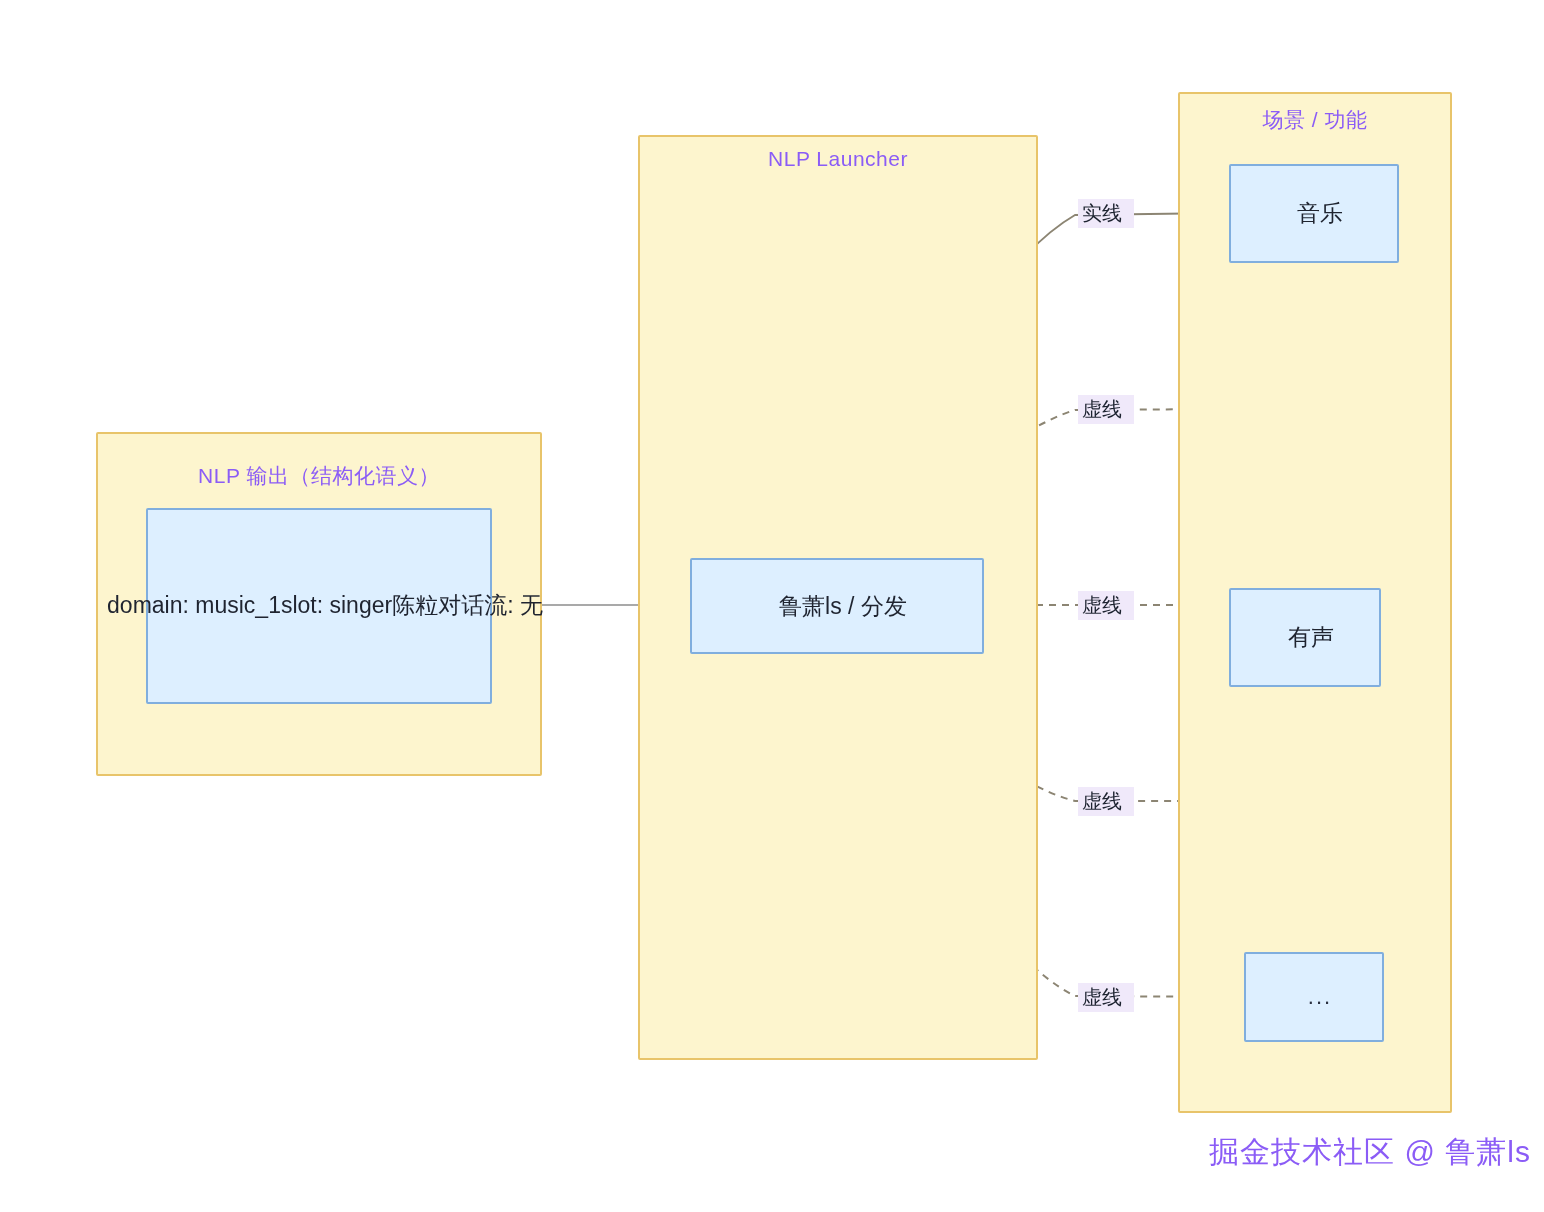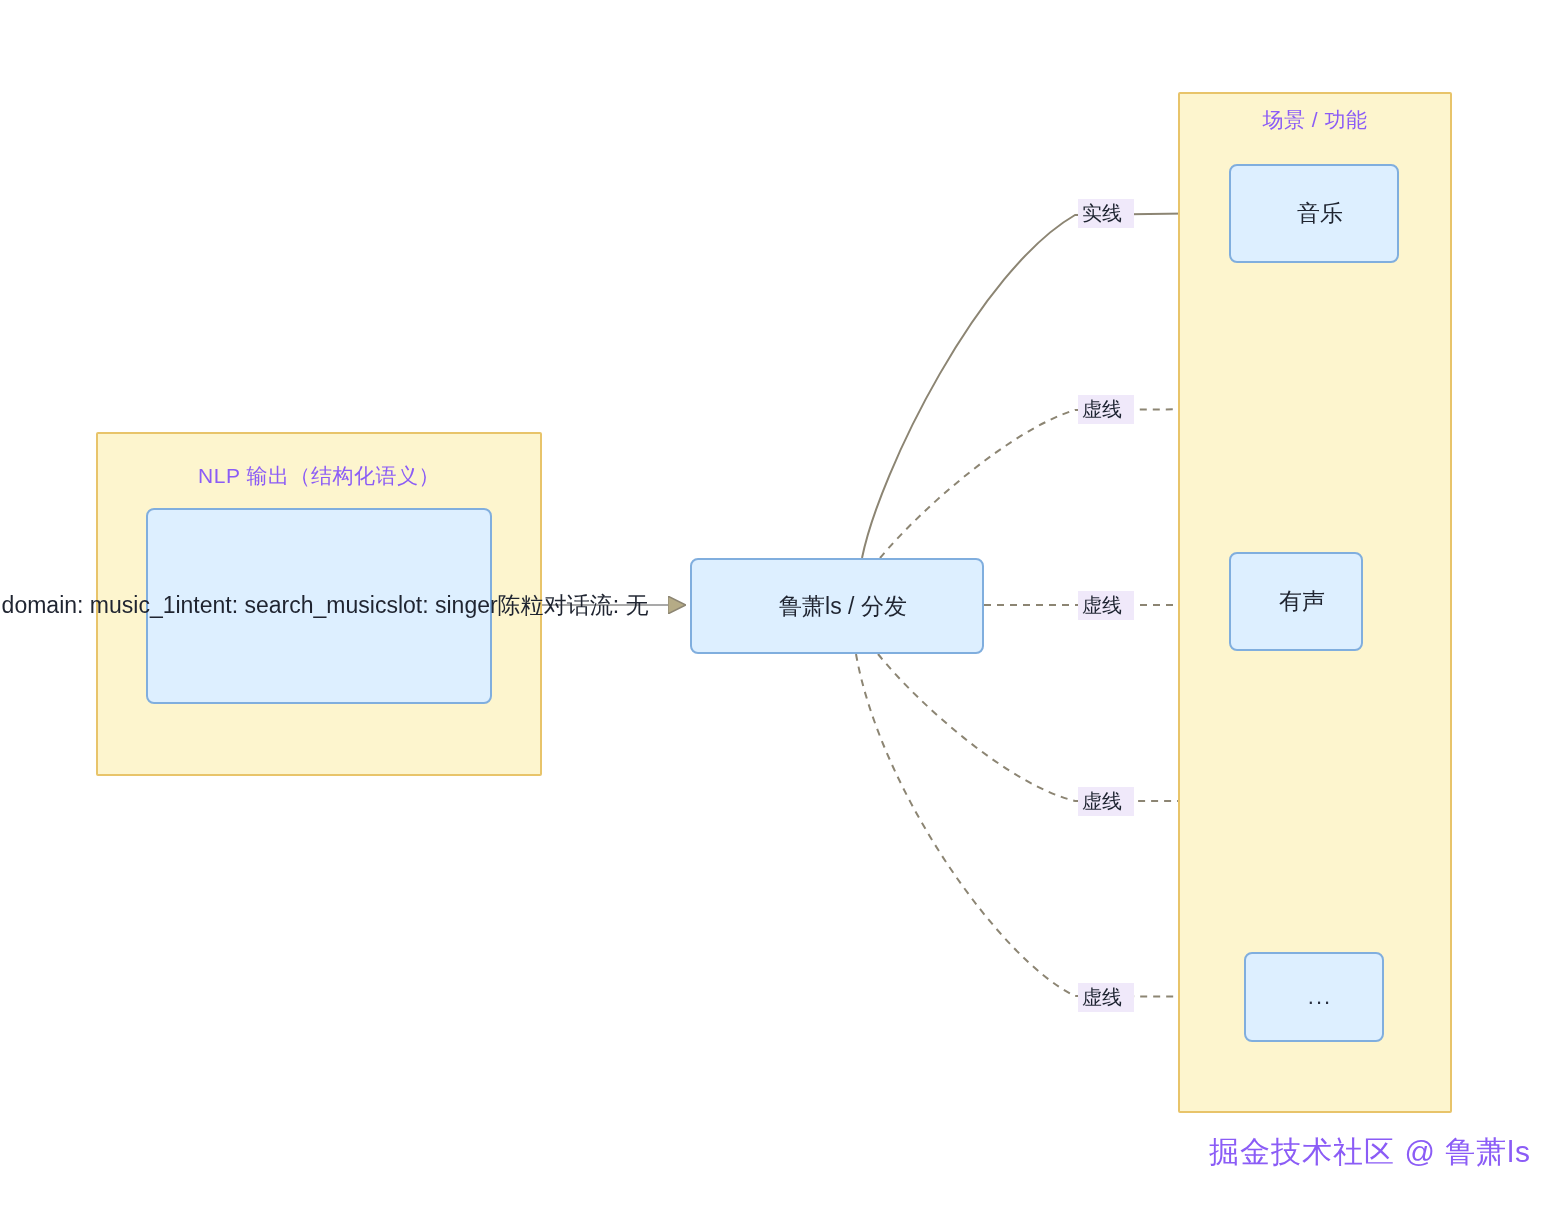--- a/index.html
+++ b/index.html
@@ -40,21 +40,21 @@
     font-size: 21px;
     letter-spacing: 0.5px;
     white-space: nowrap;
   }
 
   
   .node {
     position: absolute;
     background: #ddefff;
     border: 2px solid #80aede;
-    border-radius: 8px;
+    border-radius: 2px;
     display: flex;
     align-items: center;
     justify-content: center;
     color: #1f2430;
     font-size: 23px;
     text-align: center;
     padding-left: 12px;
   }
   .node.multiline {
     flex-direction: row;
@@ -112,40 +112,42 @@
 
     <path d="M 856 654 C 880 790 1000 960 1075 996 L 1238 997" fill="none" stroke="#8c8573" stroke-width="2" stroke-dasharray="7 6" marker-end="url(#arrow)"></path>
   </svg>
 
   <div class="group" style="left:96px; top:432px; width:446px; height:344px;">
     <div class="group-title" style="top:28px;">NLP 输出（结构化语义）</div>
   </div>
 
   <div class="node multiline" style="left:146px; top:508px; width:346px; height:196px;">
     <span class="ln">domain: music_1</span>
-    <span class="ln">intent: search_music</span>
     <span class="ln">slot: singer陈粒</span>
     <span class="ln">对话流: 无</span>
   </div>
 
+  <div class="group" style="left:638px; top:135px; width:400px; height:925px;">
+    <div class="group-title" style="top:10px;">NLP Launcher</div>
+  </div>
 
   <div class="node" style="left:690px; top:558px; width:294px; height:96px;">
     <span>鲁萧ls / 分发</span>
   </div>
 
   <div class="group" style="left:1178px; top:92px; width:274px; height:1021px;">
     <div class="group-title" style="top:12px;">场景 / 功能</div>
   </div>
 
   <div class="node" style="left:1229px; top:164px; width:170px; height:99px;">
     <span>音乐</span>
   </div>
 
 
-  <div class="node" style="left:1229px; top:552px; width:134px; height:99px;">
+  <div class="node" style="left:1229px; top:588px; width:152px; height:99px;">
     <span>有声</span>
   </div>
 
 
   <div class="node dots" style="left:1244px; top:952px; width:140px; height:90px;">
     <span>...</span>
   </div>
 
   <div class="edge-label" style="left:1078px; top:199px;">
     <span>实线</span>

